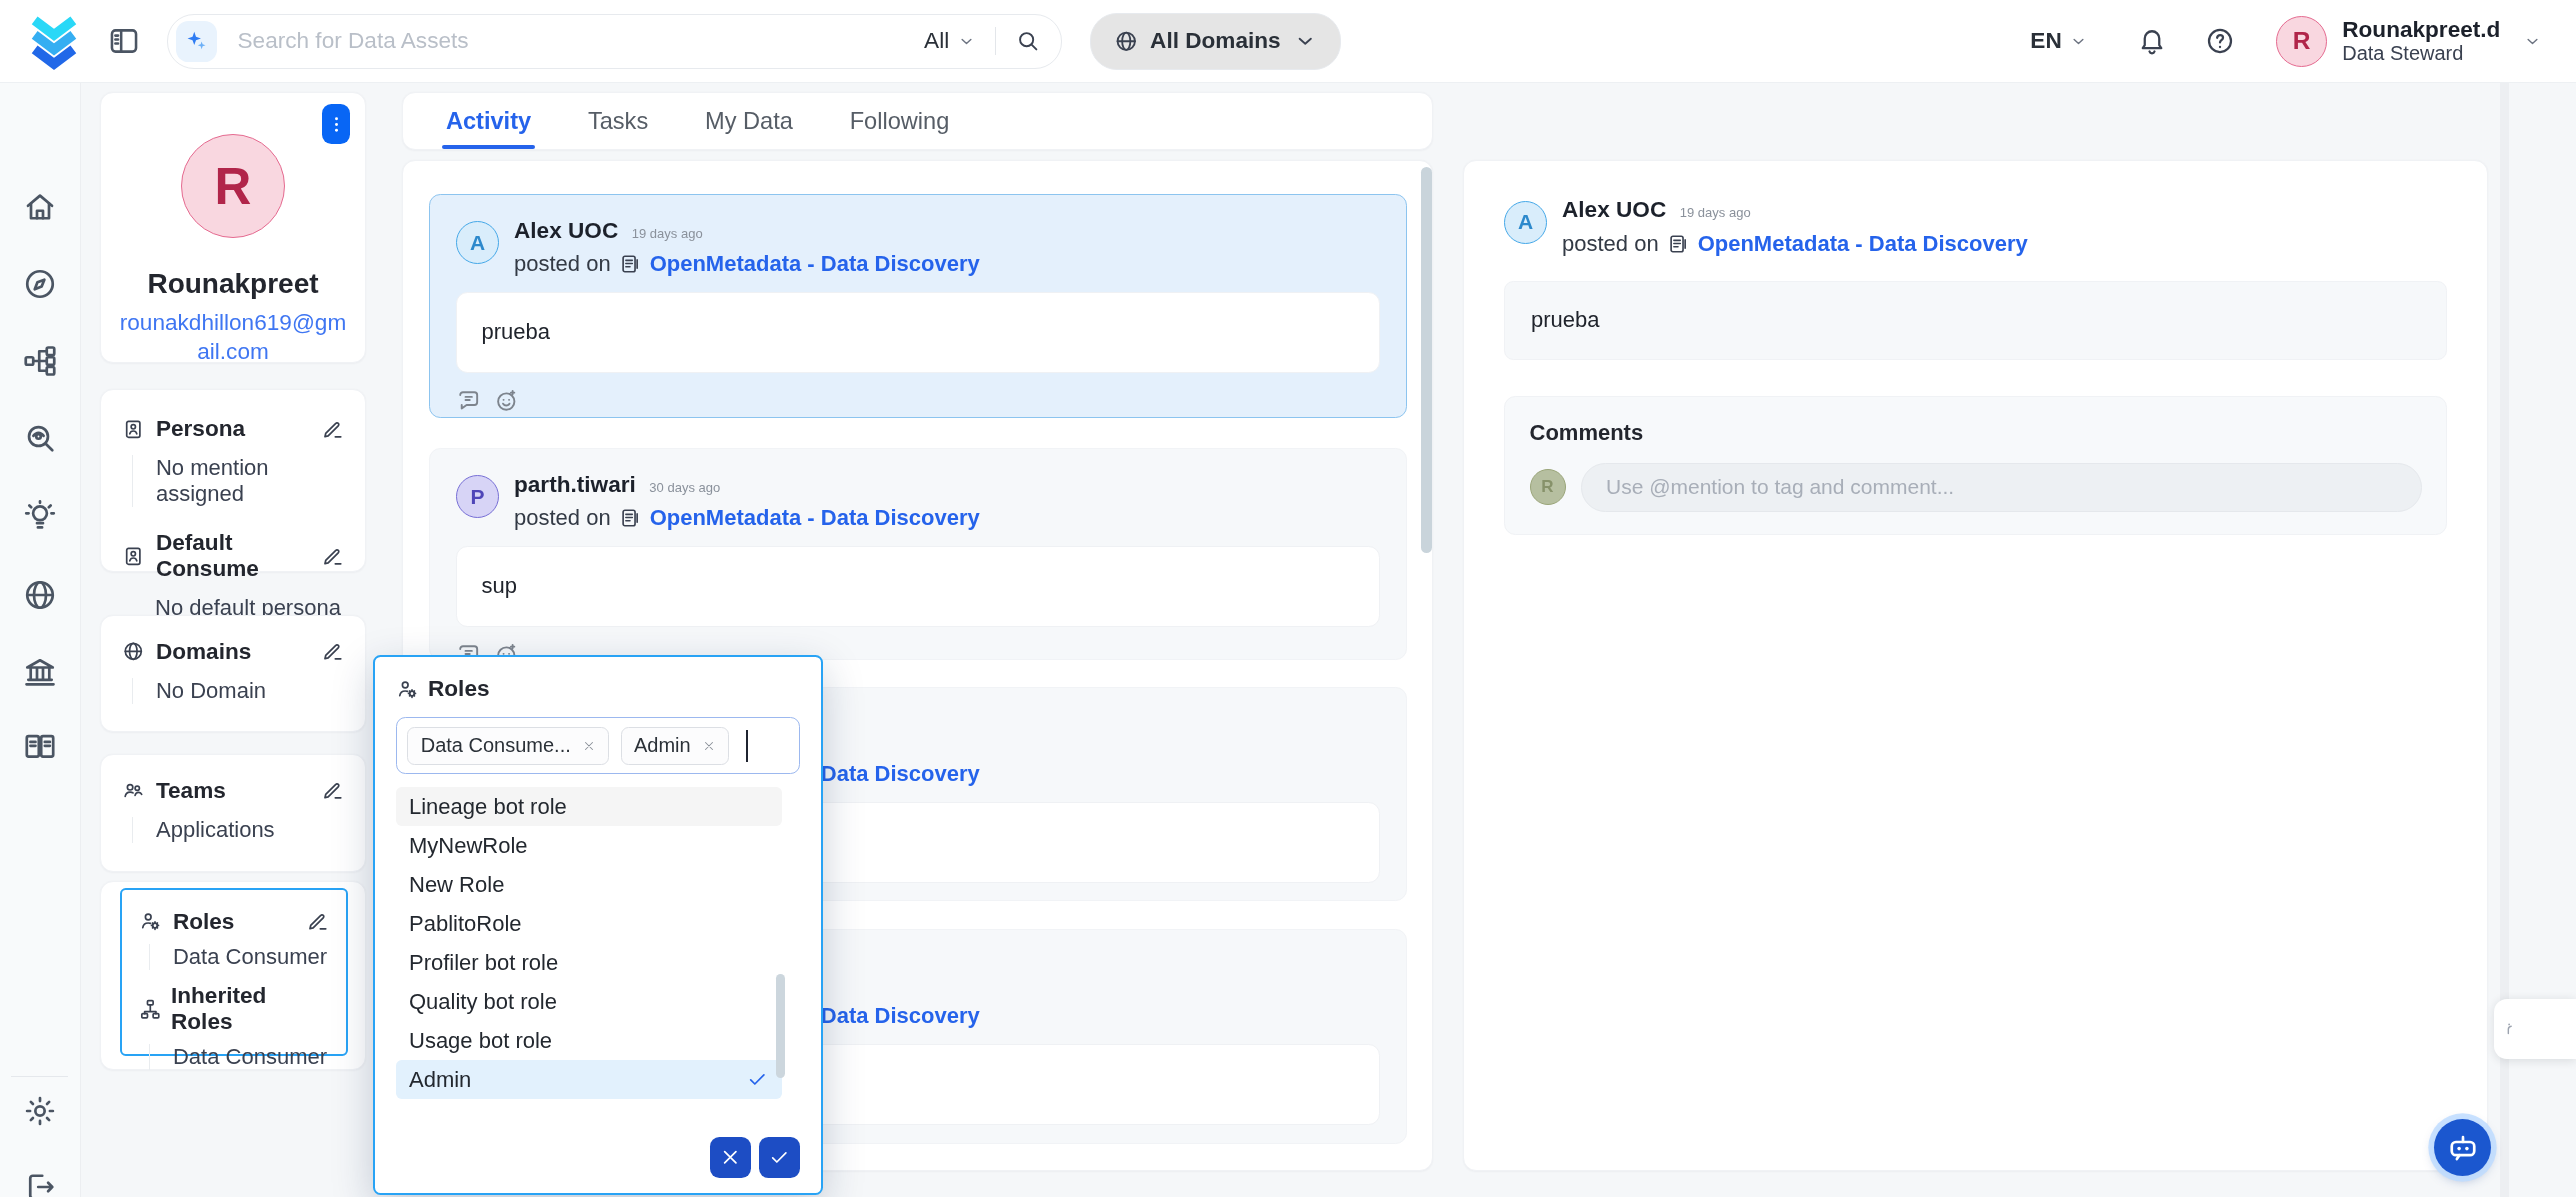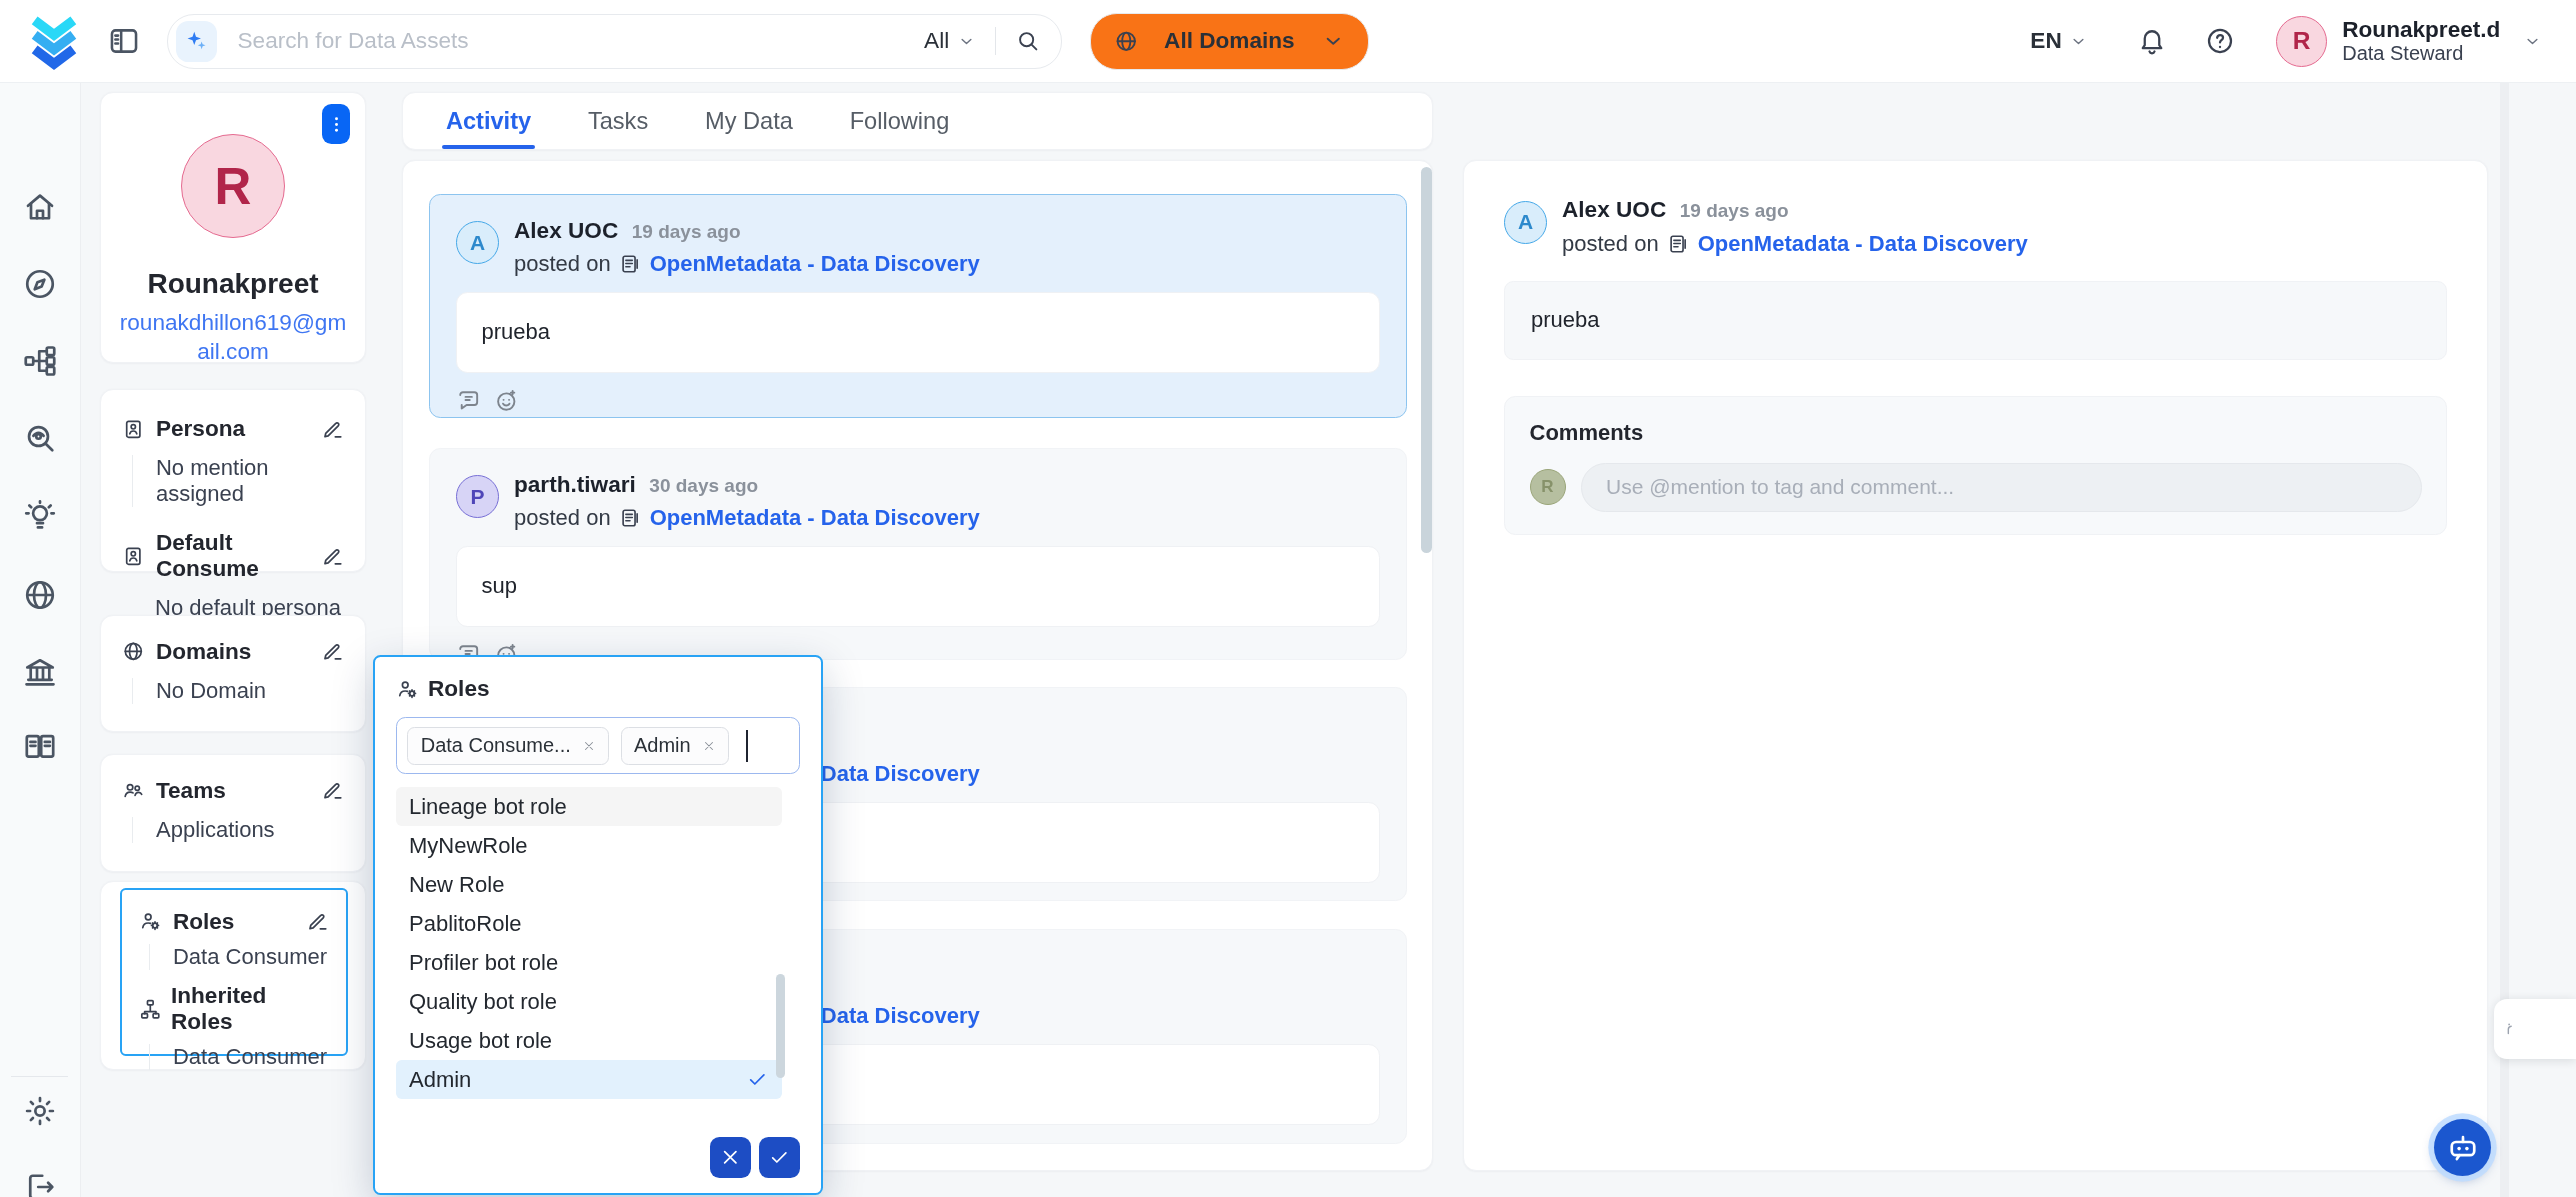--- a/index.html
+++ b/index.html
@@ -20,22 +20,22 @@
     background:#fff;display:flex;align-items:center;box-sizing:border-box;padding:0 21px 0 7.5px;}
   .sparkle-btn{width:41px;height:41px;border-radius:12.3px;background:#e9f3fd;display:flex;
     align-items:center;justify-content:center;}
   .sparkle-btn .ic{width:26px;height:26px;}
   .search-input{flex:1;margin-left:19px;border:none;outline:none;background:transparent;
     font-size:22.6px;color:#2a3038;font-family:"Liberation Sans",sans-serif;}
   .search-input::placeholder{color:#b9bfc8;}
   .scope{display:flex;align-items:center;gap:7.5px;font-size:22.6px;color:#2a3038;}
   .chev{width:19px;height:19px;color:#6b7280;}
   .vdiv{width:0.9px;height:28px;background:#e3e6ea;margin:0 19px;}
-  .domains-pill{margin-left:28px;height:55px;border:0.9px solid #e7eaee;border-radius:27px;background:#f97316;
-    display:flex;align-items:center;gap:26px;padding:0 22.6px;font-size:22.6px;color:#2a3038;font-weight:600;}
+  .domains-pill{margin-left:28px;height:55px;border:0.9px solid #e7eaee;border-radius:27px;background:#e5e5e5;
+    display:flex;align-items:center;gap:12px;padding:0 22.6px;font-size:22.6px;color:#2a3038;font-weight:600;}
   .domains-pill .ic{width:24.5px;height:24.5px;color:#3a4150;}
   .top-right{margin-left:auto;display:flex;align-items:center;margin-right:34px;}
   .lang{display:flex;align-items:center;gap:7.5px;font-size:22.6px;color:#2a3038;font-weight:600;}
   .tb-ic{width:30px;height:30px;color:#3a4150;cursor:pointer;}
   .avatar{border-radius:50%;display:flex;align-items:center;justify-content:center;font-weight:700;box-sizing:border-box;}
   .av-pink{background:#f9d7e0;border:1.4px solid #e56a90;color:#b1254a;}
   .av-blue{background:#d9edfb;border:1.4px solid #45a8e8;color:#2d89cc;}
   .av-purple{background:#d7d4f6;border:1.4px solid #776fd6;color:#4f46b8;}
   .av-olive{background:#b6bfa0;border:1.4px solid #9aa579;color:#87926a;}
   .av-ghost{background:#e7eaee;border:1.4px solid #d5d9de;color:#9aa1a9;}
@@ -87,21 +87,21 @@
   .tab.active::after{content:"";position:absolute;left:-1.9px;right:-1.9px;bottom:0;height:3.8px;
     border-radius:2.8px;background:#2563eb;}
 
   .feedbody{left:402px;top:160px;width:1031px;height:1011px;}
   .post{position:absolute;left:26px;width:978px;background:#f6f8fa;border:0.9px solid #f1f3f6;
     border-radius:11.3px;box-sizing:border-box;padding:22.6px 26px;}
   .post.selected{background:#e4f0fc;border:1.4px solid #8cc4ef;}
   .author-row{display:flex;gap:15px;}
   .post-avatar{width:43px;height:43px;font-size:21px;margin-top:3.8px;}
   .author-name{font-size:22.6px;font-weight:700;color:#1c212b;}
-  .author-time{font-size:19px;color:#8a919b;margin-left:9.4px;font-weight:bold;}
+  .author-time{font-size:13px;color:#8a919b;margin-left:9.4px;}
   .posted-line{display:flex;align-items:center;gap:8.5px;margin-top:7.5px;font-size:22px;color:#333a45;}
   .posted-line .ic{width:22px;height:22px;color:#3a4150;}
   .post-link{color:#2563eb;font-weight:600;cursor:pointer;}
   .post-msg{margin-top:15px;height:81px;background:#fff;border:0.9px solid #eff1f4;border-radius:11.3px;
     box-sizing:border-box;padding:26px 24.5px;font-size:22px;color:#20242c;}
   .react-row{margin-top:15px;display:flex;gap:13px;color:#7d848d;}
   .react-row .ic{width:25.4px;height:25.4px;cursor:pointer;}
 
   .feed-scroll{position:absolute;left:1421px;top:167px;width:11.3px;height:386px;border-radius:5.7px;
     background:#c9d4db;z-index:20;}

